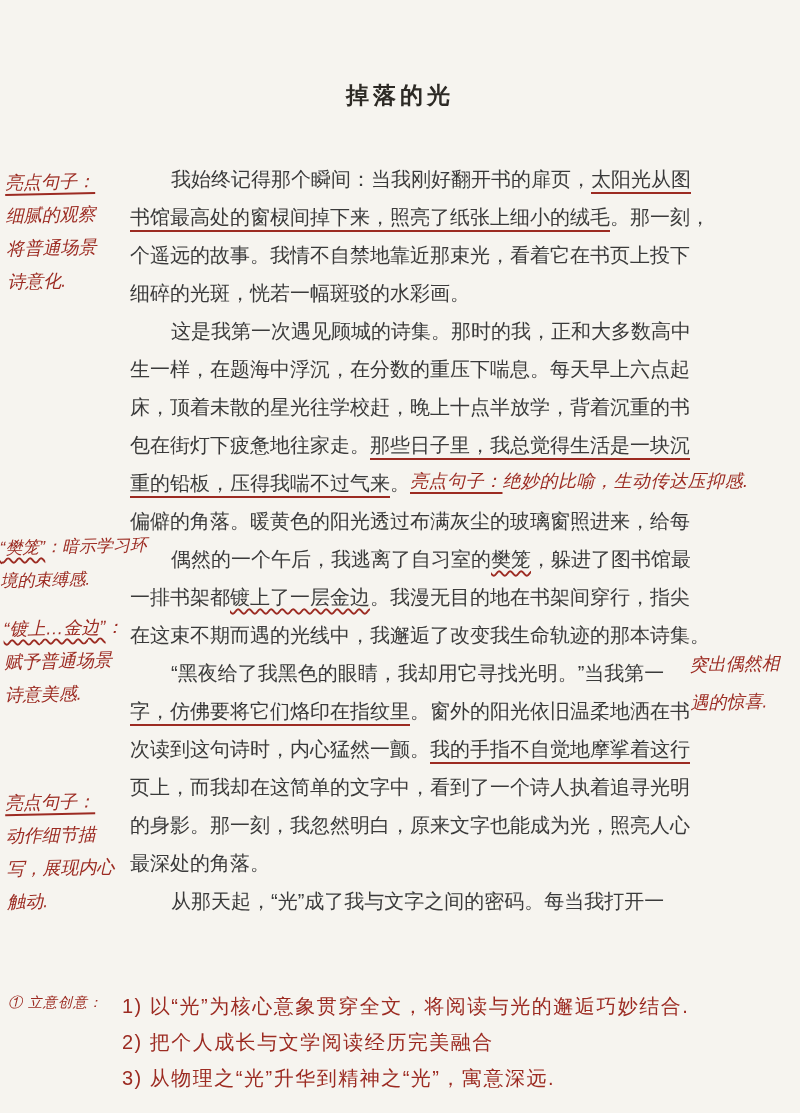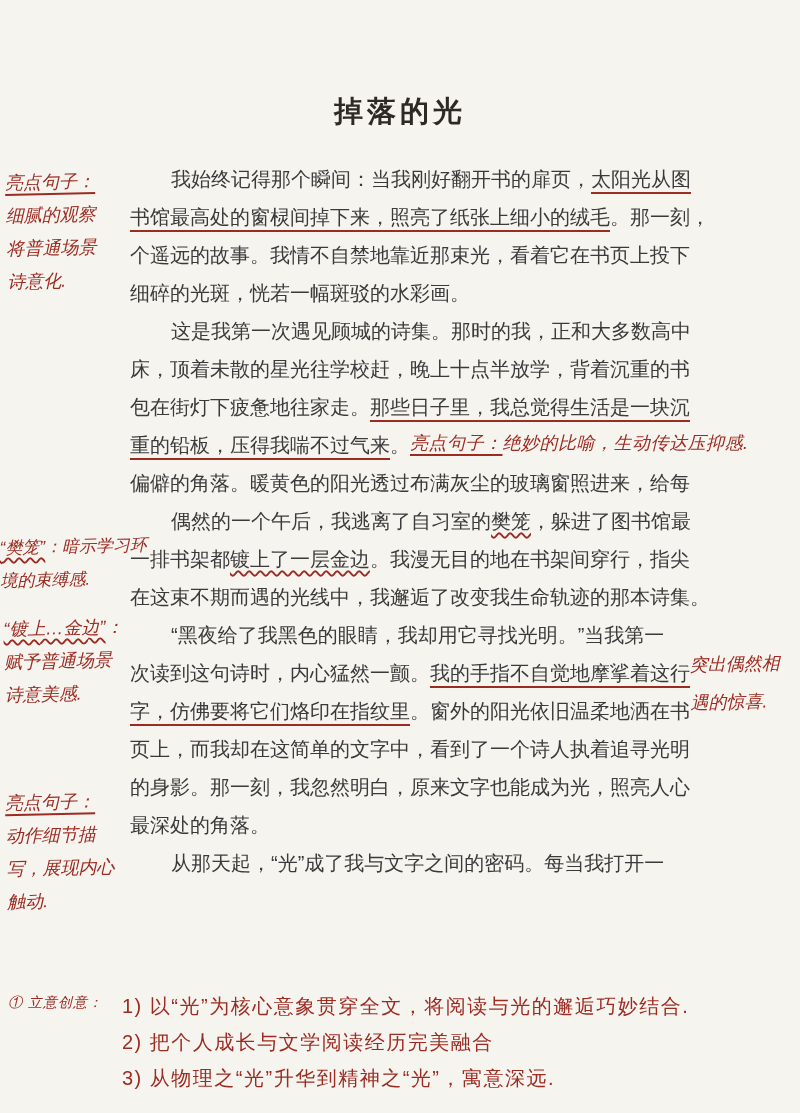--- a/index.html
+++ b/index.html
@@ -12,22 +12,22 @@
   .page{
     position:relative;
     width:800px;height:1113px;
     margin:0 auto;
     background:var(--paper);
     font-family:"Liberation Sans", sans-serif;
     overflow:hidden;
   }
   .title{
     position:absolute;top:80px;left:0;right:0;
-    margin:12px;text-align:center;
-    font-size:29px;font-weight:700;letter-spacing:4px;
+    margin:0;text-align:center;
+    font-size:23px;font-weight:700;letter-spacing:4px;
     color:var(--title-ink);
   }
   .essay-body{
     position:absolute;top:160px;left:115px;width:578px;
     font-size:20px;color:var(--ink);
   }
   .line{height:38px;line-height:38px;white-space:nowrap;margin-left:15px;}
   .indent{padding-left:41px;}
 
   
@@ -95,30 +95,31 @@
 
 <div class="page">
   <h1 class="title">掉落的光</h1>
 
   <div class="essay-body" id="essay-body">
       <div class="line indent"><span class="seg-n">我始终记得那个瞬间：当我刚好翻开书的扉页，</span><span class="seg-u">太阳光从图</span></div>
       <div class="line"><span class="seg-u">书馆最高处的窗棂间掉下来，照亮了纸张上细小的绒毛</span><span class="seg-n">。那一刻，</span></div>
       <div class="line"><span class="seg-n">个遥远的故事。我情不自禁地靠近那束光，看着它在书页上投下</span></div>
       <div class="line"><span class="seg-n">细碎的光斑，恍若一幅斑驳的水彩画。</span></div>
       <div class="line indent"><span class="seg-n">这是我第一次遇见顾城的诗集。那时的我，正和大多数高中</span></div>
+      <div class="line"><span class="seg-n">生一样，在题海中浮沉，在分数的重压下喘息。每天早上六点起</span></div>
       <div class="line"><span class="seg-n">床，顶着未散的星光往学校赶，晚上十点半放学，背着沉重的书</span></div>
       <div class="line"><span class="seg-n">包在街灯下疲惫地往家走。</span><span class="seg-u">那些日子里，我总觉得生活是一块沉</span></div>
       <div class="line"><span class="seg-u">重的铅板，压得我喘不过气来</span><span class="seg-n">。</span><span class="seg-hwu">亮点句子：</span><span class="seg-hw">绝妙的比喻，生动传达压抑感.</span></div>
       <div class="line"><span class="seg-n">偏僻的角落。暖黄色的阳光透过布满灰尘的玻璃窗照进来，给每</span></div>
       <div class="line indent"><span class="seg-n">偶然的一个午后，我逃离了自习室的</span><span class="seg-w">樊笼</span><span class="seg-n">，躲进了图书馆最</span></div>
       <div class="line"><span class="seg-n">一排书架都</span><span class="seg-w">镀上了一层金边</span><span class="seg-n">。我漫无目的地在书架间穿行，指尖</span></div>
       <div class="line"><span class="seg-n">在这束不期而遇的光线中，我邂逅了改变我生命轨迹的那本诗集。</span></div>
       <div class="line indent"><span class="seg-n">“黑夜给了我黑色的眼睛，我却用它寻找光明。”当我第一</span></div>
+      <div class="line"><span class="seg-u">字，仿佛要将它们烙印在指纹里</span><span class="seg-n">。窗外的阳光依旧温柔地洒在书</span></div>
       <div class="line"><span class="seg-n">次读到这句诗时，内心猛然一颤。</span><span class="seg-u">我的手指不自觉地摩挲着这行</span></div>
-      <div class="line"><span class="seg-u">字，仿佛要将它们烙印在指纹里</span><span class="seg-n">。窗外的阳光依旧温柔地洒在书</span></div>
       <div class="line"><span class="seg-n">页上，而我却在这简单的文字中，看到了一个诗人执着追寻光明</span></div>
       <div class="line"><span class="seg-n">的身影。那一刻，我忽然明白，原来文字也能成为光，照亮人心</span></div>
       <div class="line"><span class="seg-n">最深处的角落。</span></div>
       <div class="line indent"><span class="seg-n">从那天起，“光”成了我与文字之间的密码。每当我打开一</span></div>
     </div>
 
   <div class="note note-m1" id="note-0">
       <div class="note-line"><span class="seg-hwu">亮点句子：</span></div>
       <div class="note-line"><span class="seg-hw">细腻的观察</span></div>
       <div class="note-line"><span class="seg-hw">将普通场景</span></div>

